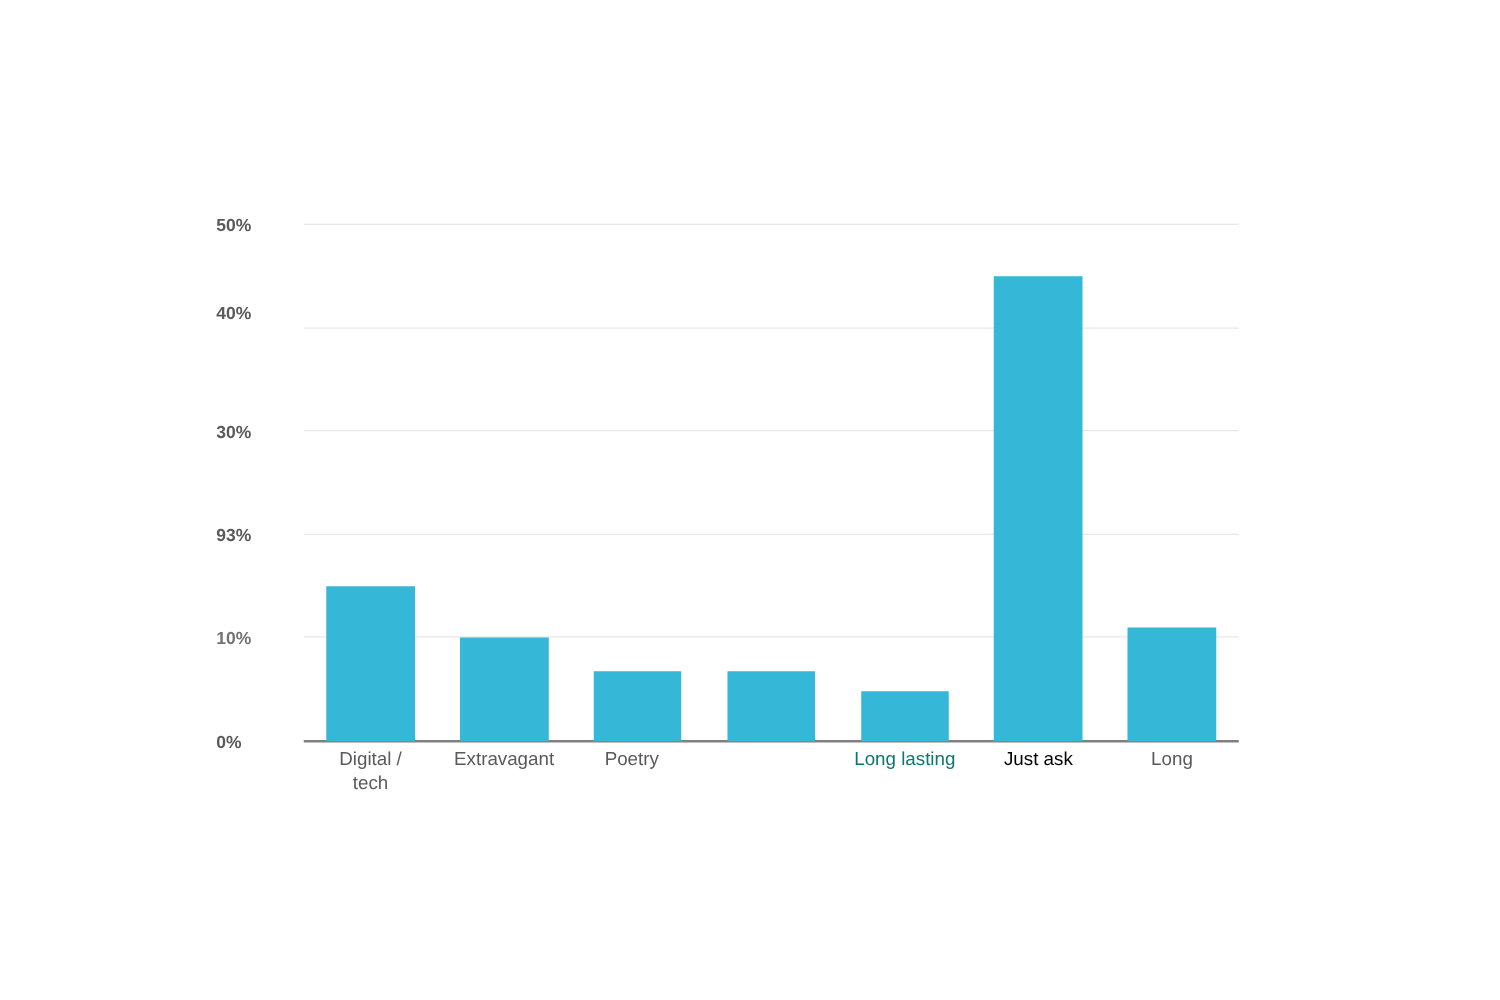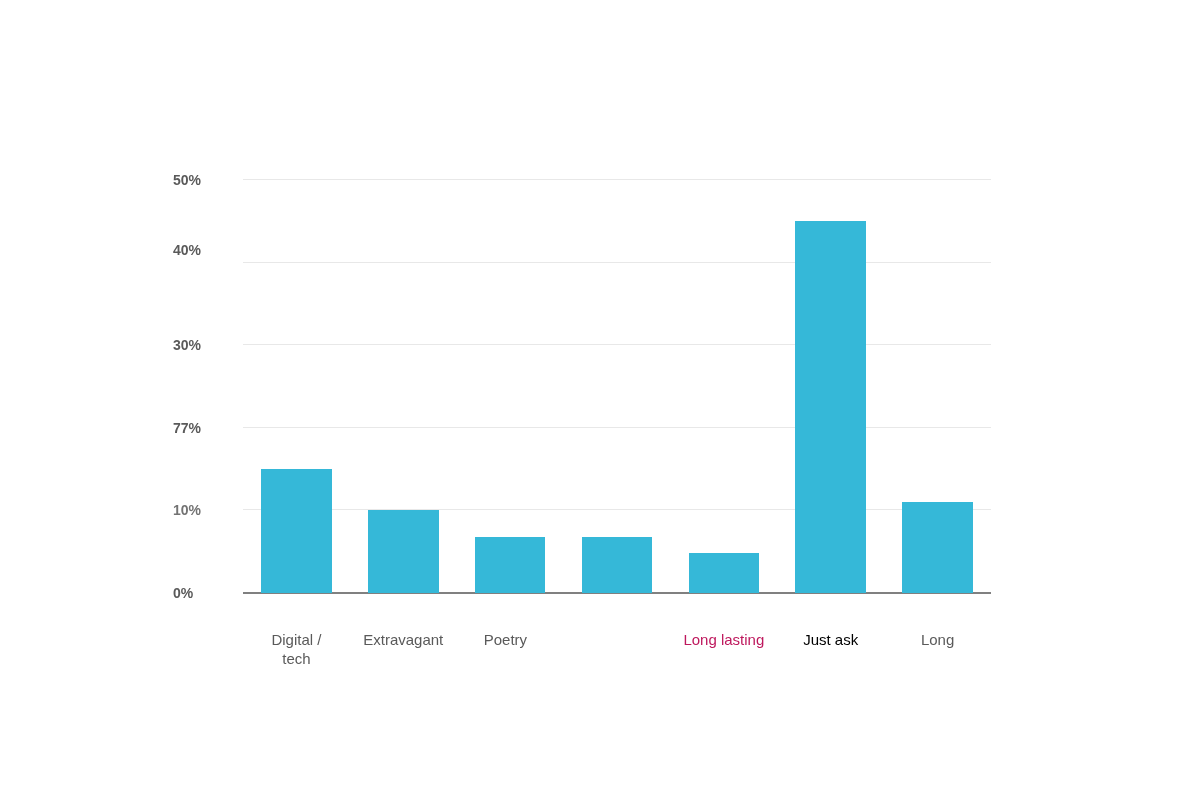--- a/index.html
+++ b/index.html
@@ -88,21 +88,20 @@
     background: #35b8d8;
   }
 
   
   .x-labels-layer {
     position: absolute;
     left: 243px;
     top: 598px;
     width: 748px;
     height: 60px;
-    margin-top: 32px;
   }
   .x-label {
     position: absolute;
     top: 0;
     text-align: center;
     font-size: 15px;
     color: #5a5a5a;
     line-height: 19px;
   }
   .x-label span {
@@ -120,21 +119,21 @@
         <div class="gridline" style="bottom: 165.2px; background: rgb(232, 232, 232);"></div>
         <div class="gridline" style="bottom: 247.8px; background: rgb(232, 232, 232);"></div>
         <div class="gridline" style="bottom: 330.4px; background: rgb(232, 232, 232);"></div>
         <div class="gridline" style="bottom: 413px; background: rgb(232, 232, 232);"></div>
       </div>
   </div>
 
   <div class="y-axis-labels">
       <div class="y-tick-label" style="top: 413px; color: rgb(90, 90, 90);">0%</div>
       <div class="y-tick-label" style="top: 330.4px; color: #737373;">10%</div>
-      <div class="y-tick-label" style="top: 247.8px; color: rgb(90, 90, 90);">77%</div>
+      <div class="y-tick-label" style="top: 247.8px; color: rgb(90, 90, 90);">93%</div>
       <div class="y-tick-label" style="top: 165.2px; color: rgb(90, 90, 90);">30%</div>
       <div class="y-tick-label" style="top: 70px; color: rgb(90, 90, 90);">40%</div>
       <div class="y-tick-label" style="top: 0px; color: rgb(90, 90, 90);">50%</div>
     </div>
 
   <div class="axis-baseline"></div>
 
   <div class="bars-layer">
       <div class="bar-slot" style="left: 0px; width: 106.857px;">
         <div class="bar" title="Digital / tech: 15%" style="height: 123.9px; background: rgb(53, 184, 216);"></div>
@@ -163,21 +162,21 @@
       <div class="x-label" style="left: 0px; width: 106.857px; color: rgb(90, 90, 90);">
         <span>Digital /</span>
         <span>tech</span>
       </div>
       <div class="x-label" style="left: 106.857px; width: 106.857px; color: rgb(90, 90, 90);">
         <span>Extravagant</span>
       </div>
       <div class="x-label" style="left: 209px; width: 106.857px; color: rgb(90, 90, 90);">
         <span>Poetry</span>
       </div>
-      <div class="x-label" style="left: 427.429px; width: 106.857px; color: #be185d;">
+      <div class="x-label" style="left: 427.429px; width: 106.857px; color: #0f766e;">
         <span>Long lasting</span>
       </div>
       <div class="x-label" style="left: 534.286px; width: 106.857px; color: #000000;">
         <span>Just ask</span>
       </div>
       <div class="x-label" style="left: 641.143px; width: 106.857px; color: rgb(90, 90, 90);">
         <span>Long</span>
       </div>
     </div>
 

